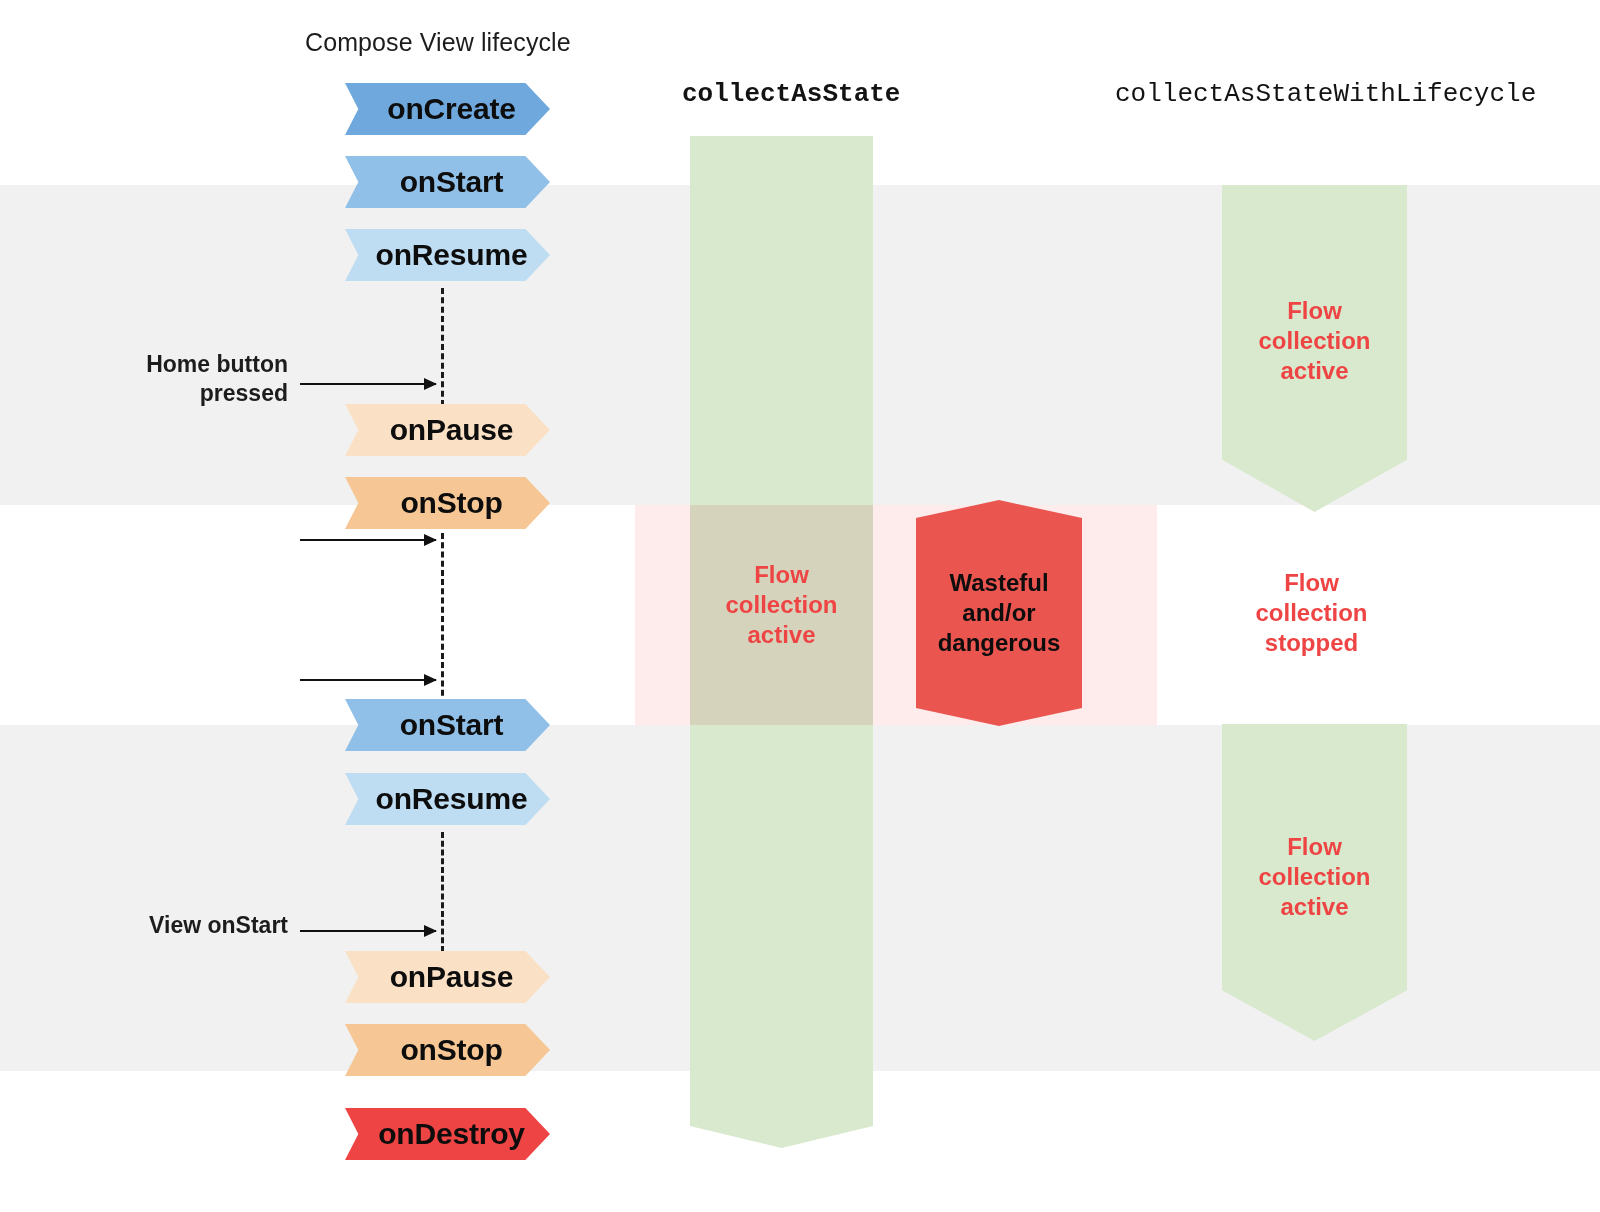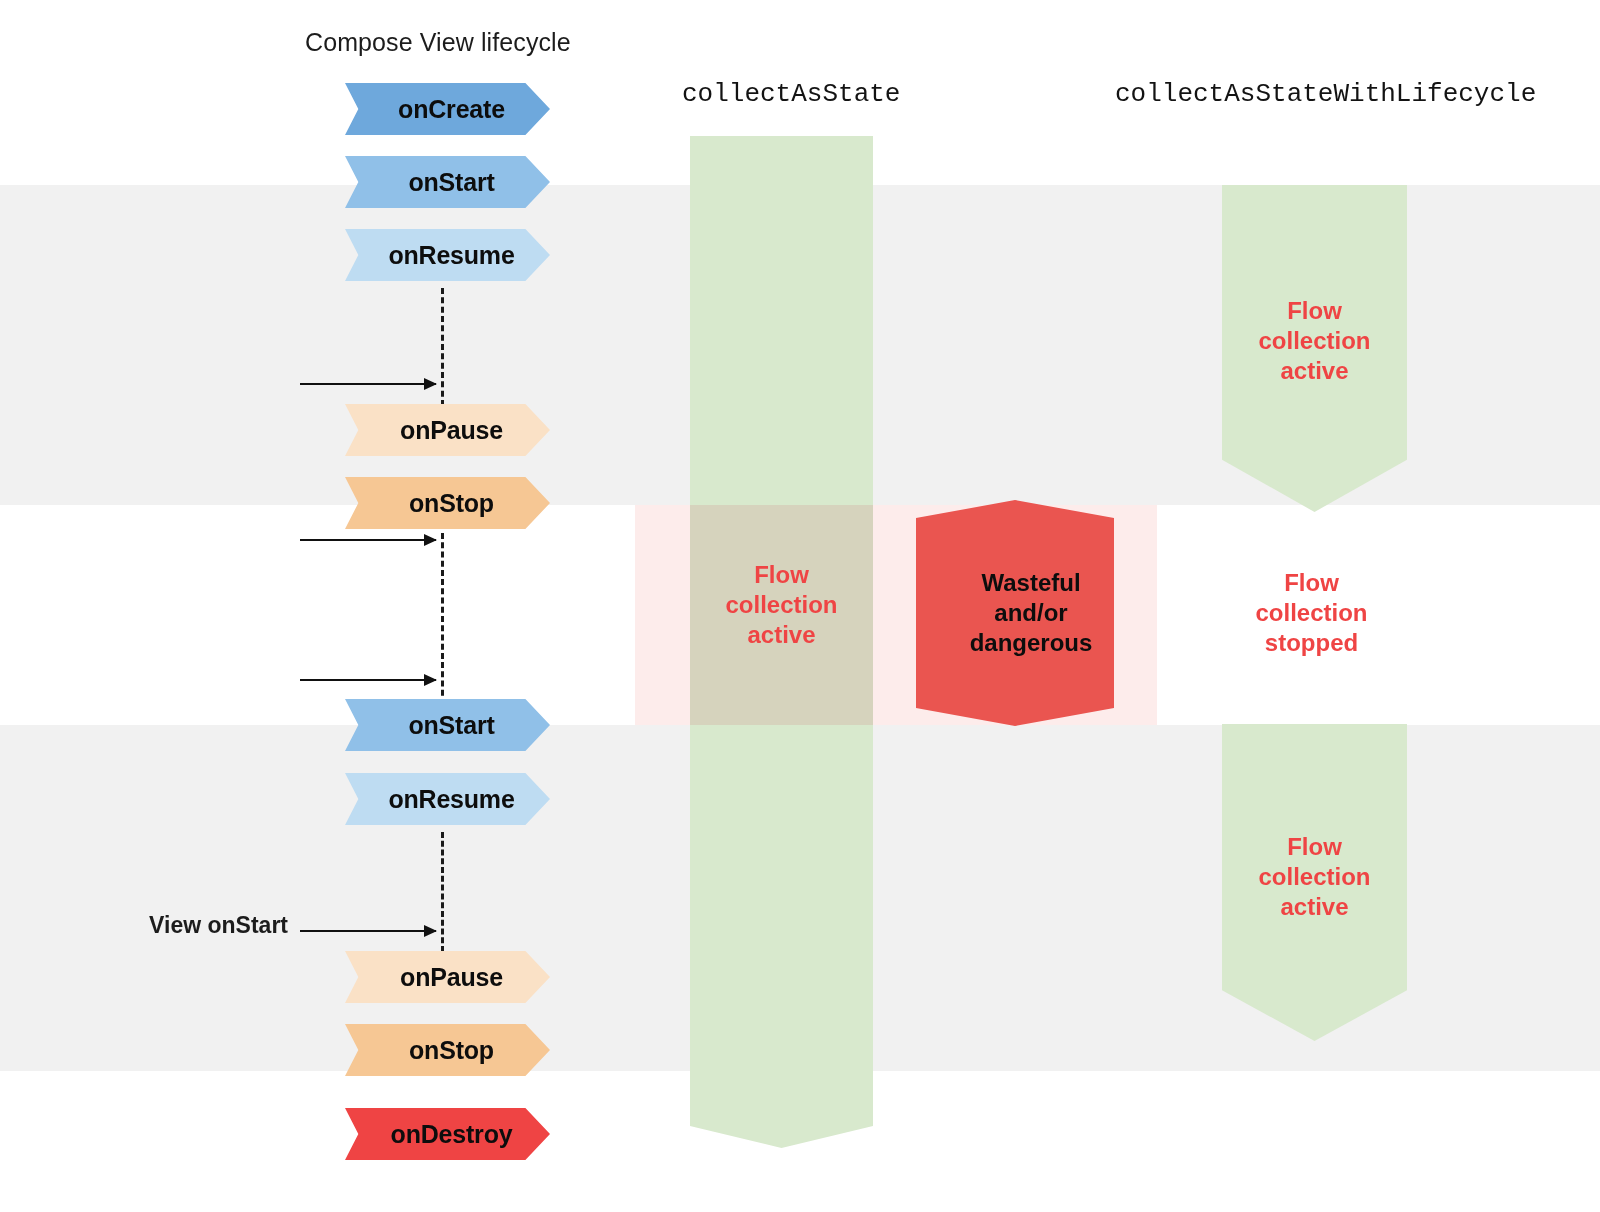--- a/index.html
+++ b/index.html
@@ -16,32 +16,32 @@
   
   .band-grey{position:absolute;left:0;width:1600px;background:#f1f1f1;}
   .band-grey.b1{top:185px;height:320px;}
   .band-grey.b2{top:725px;height:346px;}
   .band-pink{position:absolute;left:635px;top:505px;width:522px;height:220px;background:#fdeceb;}
 
   
   .hdr{position:absolute;white-space:nowrap;}
   .hdr-lifecycle{left:305px;top:28px;font-size:25px;color:#1c1c1c;letter-spacing:.1px;}
   .hdr-mono{font-family:"Liberation Mono","DejaVu Sans Mono",monospace;font-size:26px;color:#131313;}
-  .hdr-cas{left:682px;top:79px;}
+  .hdr-cas{left:682px;top:79px;font-weight:bold;}
   .hdr-caswl{left:1115px;top:79px;}
 
   
   .chev{
     position:absolute;
     width:205px;height:52px;
     clip-path:polygon(0 0, 88% 0, 100% 50%, 88% 100%, 0 100%, 6.5% 50%);
     display:flex;align-items:center;justify-content:center;
   }
   .chev span{
-    font-size:25px;font-weight:bold;color:#0d0d0d;
+    font-size:30px;font-weight:bold;color:#0d0d0d;
     transform:translateX(4px);
     letter-spacing:-0.2px;
   }
 
   
   .dash{
     position:absolute;width:0;
     border-left:3px dashed #1a1a1a;
   }
 
@@ -144,20 +144,22 @@
         <span>onPause</span>
       </div>
       <div class="chev" style="left: 345px; top: 1024px; background: rgb(246, 199, 148);">
         <span>onStop</span>
       </div>
       <div class="chev" style="left: 345px; top: 1108px; background: #ef4444;">
         <span>onDestroy</span>
       </div>
     </div>
 
+  <div class="note" style="left:108px;top:350px;width:180px;">Home button
+pressed</div>
   <div class="arrow" style="left:300px;top:378px;width:136px;">
     <div class="shaft"></div>
     <div class="head"></div>
   </div>
 
   <div class="arrow" style="left:300px;top:534px;width:136px;">
     <div class="shaft"></div>
     <div class="head"></div>
   </div>
 
@@ -181,19 +183,19 @@
 active</div>
 
   <div class="collabel" style="left:1219px;top:568px;width:185px;">Flow
 collection
 stopped</div>
 
   <div class="collabel" style="left:1222px;top:832px;width:185px;">Flow
 collection
 active</div>
 
-  <div class="hex" style="left:916px;top:500px;width:166px;height:226px;padding-left:32px;">
+  <div class="hex" style="left:916px;top:500px;width:166px;height:226px;">
     <span>Wasteful
 and/or
 dangerous</span>
   </div>
 
 </div>
 
 </body></html>

